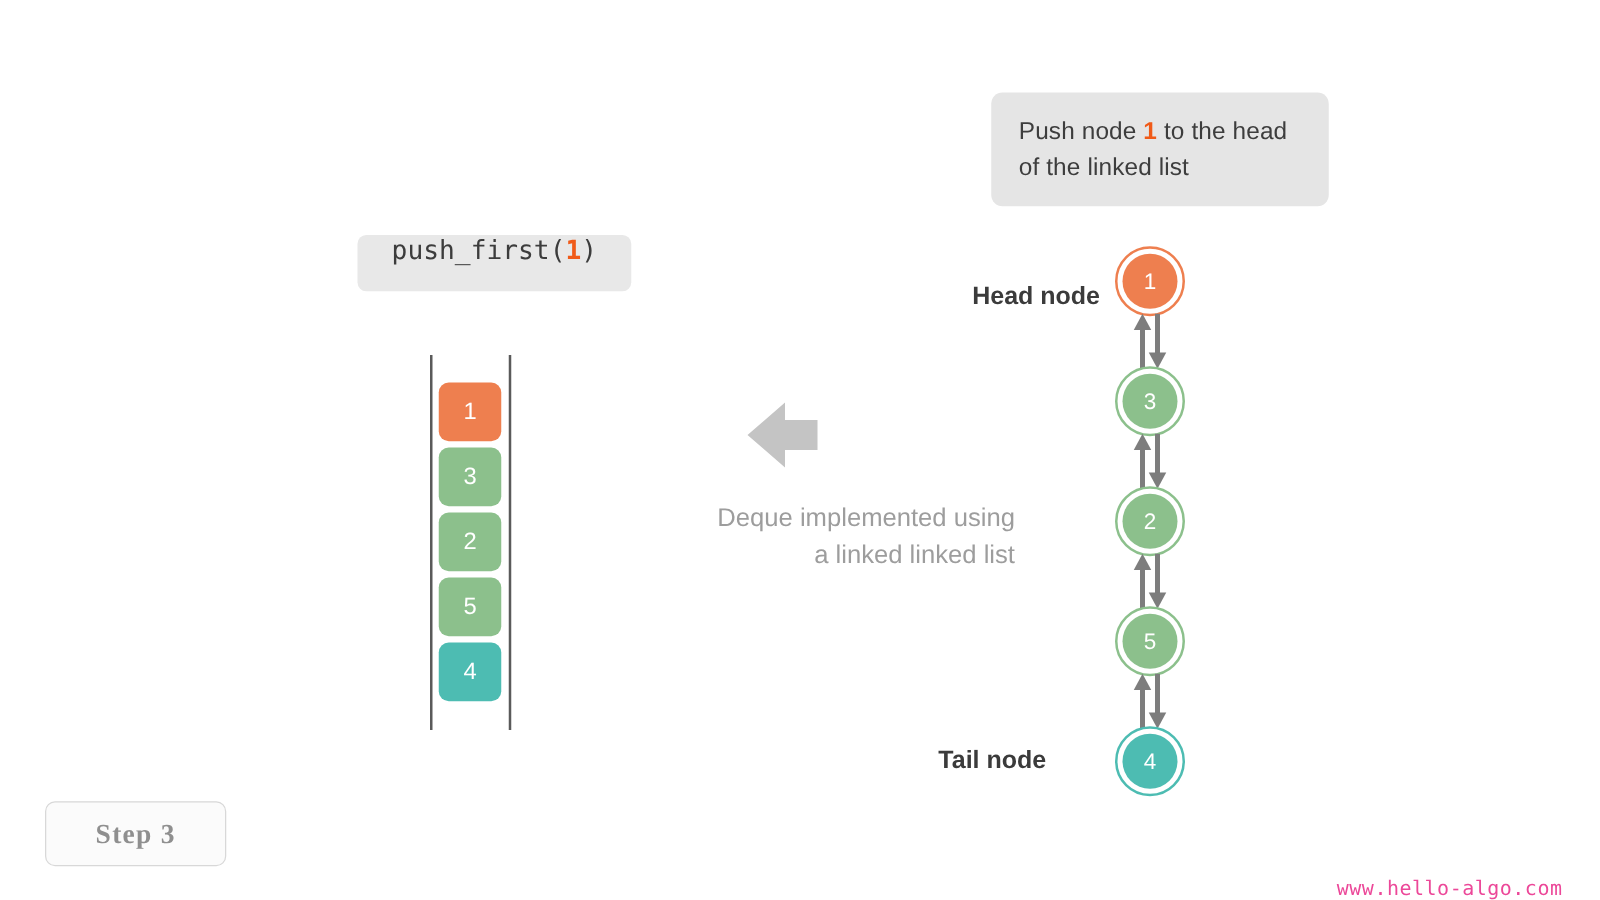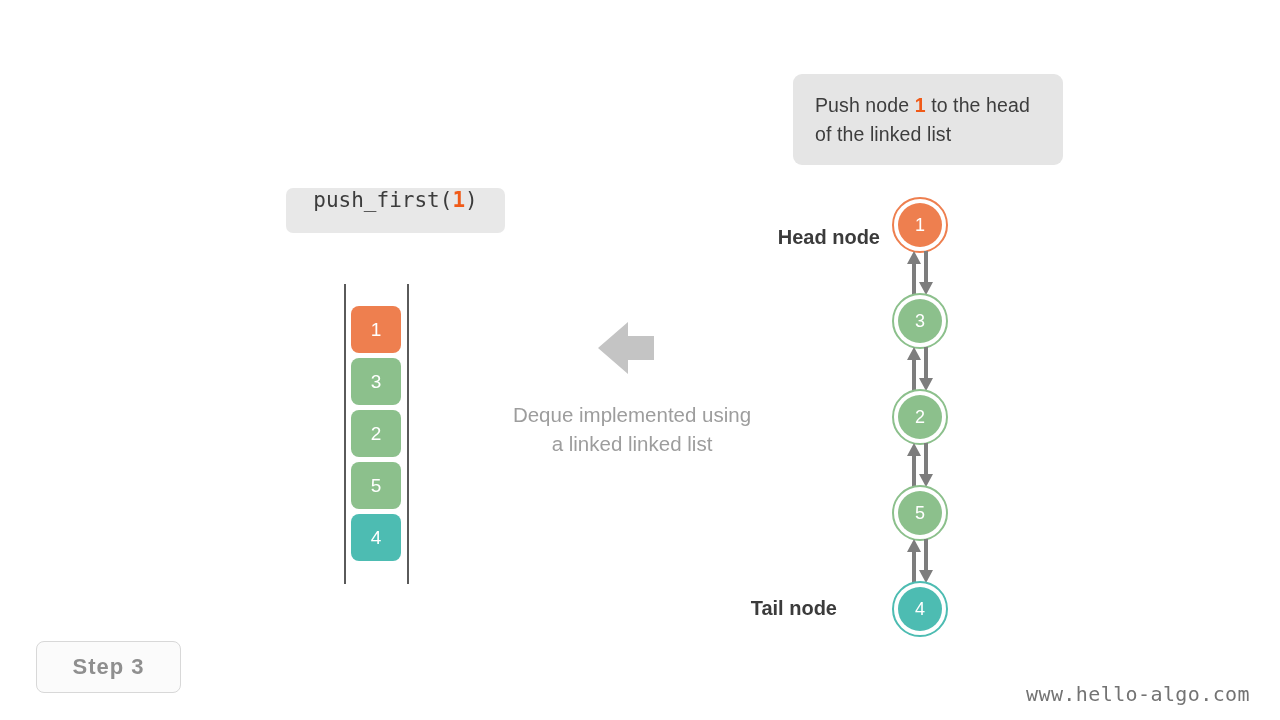--- a/index.html
+++ b/index.html
@@ -113,21 +113,21 @@
     left: 596px;
     top: 320px;
     width: 60px;
     height: 56px;
   }
   .caption {
     position: absolute;
     left: 452px;
     top: 400px;
     width: 360px;
-    text-align: center;
+    text-align: right;
     font-size: 20.5px;
     line-height: 29px;
     color: #9d9d9d;
   }
 
   
   .linked-list {
     position: absolute;
     left: 888px;
     top: 193px;
@@ -197,35 +197,35 @@
     height: 52px;
     background: #fbfbfb;
     border: 1.5px solid #d8d8d8;
     border-radius: 8px;
     display: flex;
     align-items: center;
     justify-content: center;
     box-sizing: border-box;
   }
   .step-text {
-    font-family: Liberation Sans, sans-serif;
+    font-family: Liberation Serif, serif;
     font-size: 22px;
     font-weight: bold;
     color: #8f8f8f;
     letter-spacing: 1px;
   }
 
   
   .watermark {
     position: absolute;
     right: 30px;
-    bottom: 14px;
+    bottom: 0;
     font-family: "DejaVu Sans Mono", monospace;
-    font-size: 20px;
-    color: #737373;
+    font-size: 16px;
+    color: #ec4899;
     letter-spacing: 0.4px;
   }
 </style>
 </head>
 <body>
 
 <div class="stage">
 
   <div class="callout">
     <div class="callout-text">

